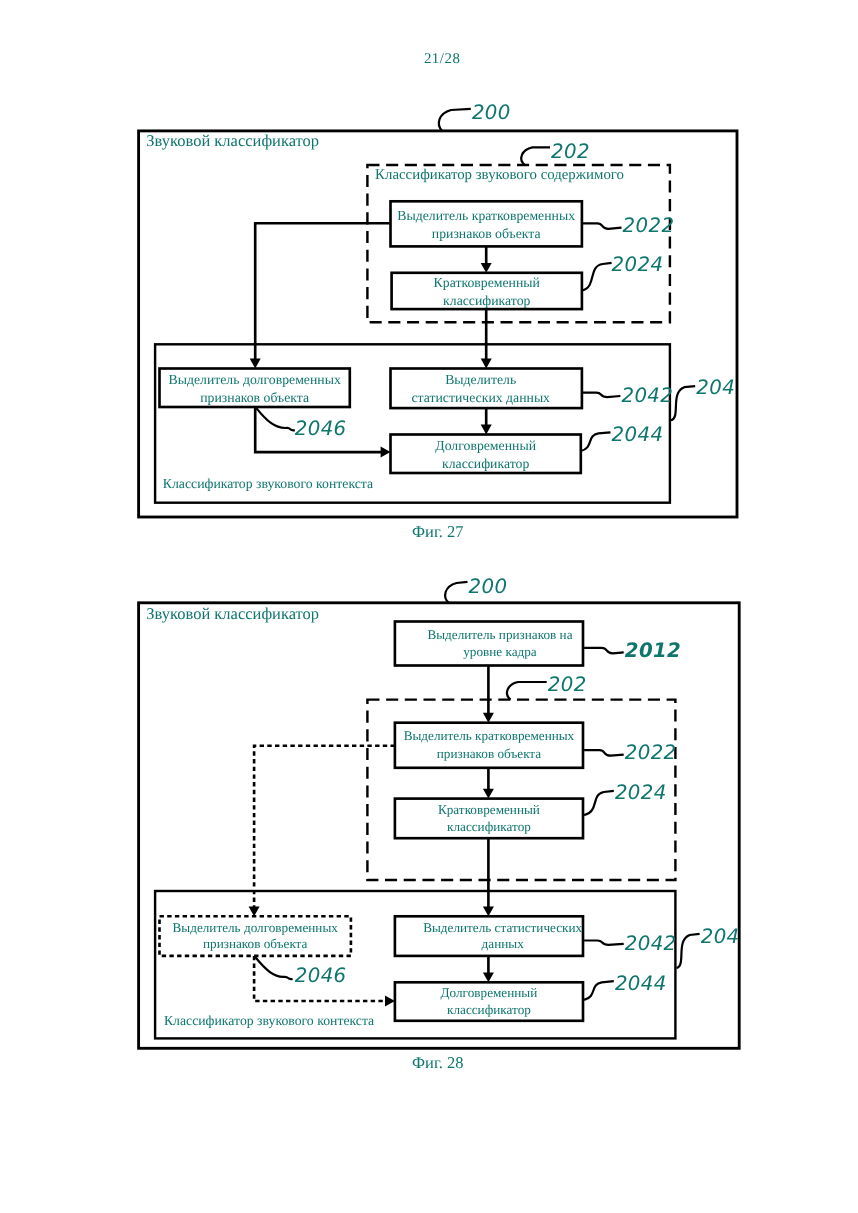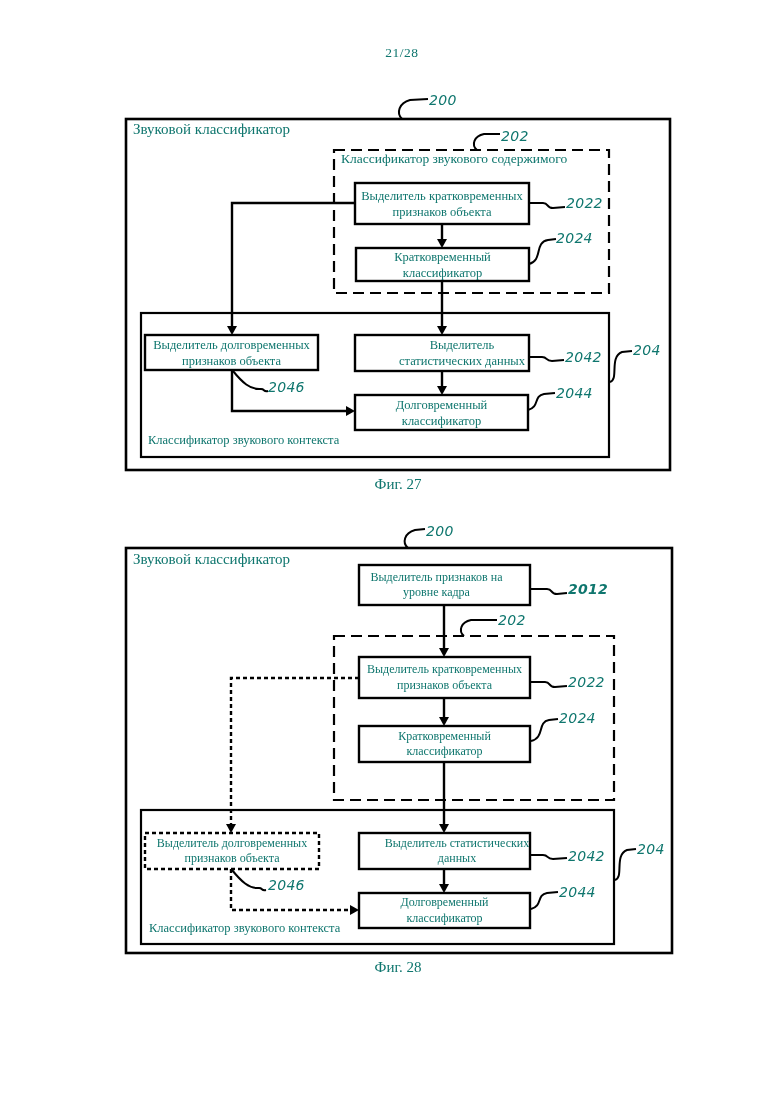--- a/index.html
+++ b/index.html
@@ -8,21 +8,21 @@
   .pageno{position:absolute;left:0;right:0;top:45px;text-align:center;font-size:13.5px;letter-spacing:.5px;}
   .boxtext{position:absolute;display:flex;align-items:center;justify-content:center;
            text-align:center;white-space:pre-line;line-height:1.28;}
   .f27box{font-size:12.5px;}
   .f28box{font-size:12px;}
   .outer-label{position:absolute;font-size:15px;white-space:nowrap;}
   .zone-label{position:absolute;font-size:13.5px;white-space:nowrap;}
   .zone-label-sm{position:absolute;font-size:12.5px;white-space:nowrap;}
   .content28{position:absolute;text-align:center;font-size:12.5px;line-height:1.22;white-space:pre-line;}
   .ref{position:absolute;font-family:"DejaVu Sans",sans-serif;font-style:italic;
-       font-size:14px;white-space:nowrap;letter-spacing:.3px;}
+       font-size:18px;white-space:nowrap;letter-spacing:.3px;}
   .caption{position:absolute;left:386px;transform:translateX(-50%);font-size:15px;white-space:nowrap;}
   svg.overlay{position:absolute;left:0;top:0;}
 </style>
 </head>
 <body>
 
 <div class="page">
 
   <div class="pageno">21/28</div>
 
@@ -110,41 +110,41 @@
 
   <div class="outer-label" style="left:121px;top:121px;">Звуковой классификатор</div>
   <div class="zone-label" style="left:329px;top:151px;">Классификатор звукового содержимого</div>
 
   <div class="boxtext f27box" style="left:343px;top:183px;width:174px;height:41px;">Выделитель кратковременных
 признаков объекта</div>
   <div class="boxtext f27box" style="left:344px;top:248px;width:173px;height:33px;">Кратковременный
 классификатор</div>
   <div class="boxtext f27box" style="left:133px;top:335px;width:173px;height:35px;">Выделитель долговременных
 признаков объекта</div>
-  <div class="boxtext f27box" style="left:363px;top:335px;width:174px;height:36px;">Выделитель
+  <div class="boxtext f27box" style="left:338px;top:335px;width:174px;height:36px;">Выделитель
 статистических данных</div>
   <div class="boxtext f27box" style="left:343px;top:395px;width:173px;height:35px;">Долговременный
 классификатор</div>
 
   <div class="zone-label-sm" style="left:136px;top:433px;">Классификатор звукового контекста</div>
 
   <div class="ref" style="left:417px;top:92px;">200</div>
   <div class="ref" style="left:489px;top:128px;">202</div>
   <div class="ref" style="left:554px;top:195px;">2022</div>
   <div class="ref" style="left:544px;top:230px;">2024</div>
   <div class="ref" style="left:553px;top:349px;">2042</div>
   <div class="ref" style="left:621px;top:342px;">204</div>
   <div class="ref" style="left:544px;top:385px;">2044</div>
   <div class="ref" style="left:256px;top:379px;">2046</div>
 
   <div class="caption" style="top:476px;">Фиг. 27</div>
 
   <div class="outer-label" style="left:121px;top:551px;">Звуковой классификатор</div>
 
-  <div class="boxtext f28box" style="left:339px;top:565px;width:171px;height:40px;">Выделитель признаков на
+  <div class="boxtext f28box" style="left:357px;top:565px;width:171px;height:40px;">Выделитель признаков на
 уровне кадра</div>
   <div class="boxtext f28box" style="left:347px;top:657px;width:171px;height:41px;">Выделитель кратковременных
 признаков объекта</div>
   <div class="boxtext f28box" style="left:347px;top:726px;width:171px;height:36px;">Кратковременный
 классификатор</div>
   <div class="boxtext f28box" style="left:133px;top:833px;width:174px;height:36px;">Выделитель долговременных
 признаков объекта</div>
   <div class="boxtext f28box" style="left:347px;top:833px;width:196px;height:36px;">Выделитель статистических
 данных</div>
   <div class="boxtext f28box" style="left:347px;top:893px;width:171px;height:35px;">Долговременный

